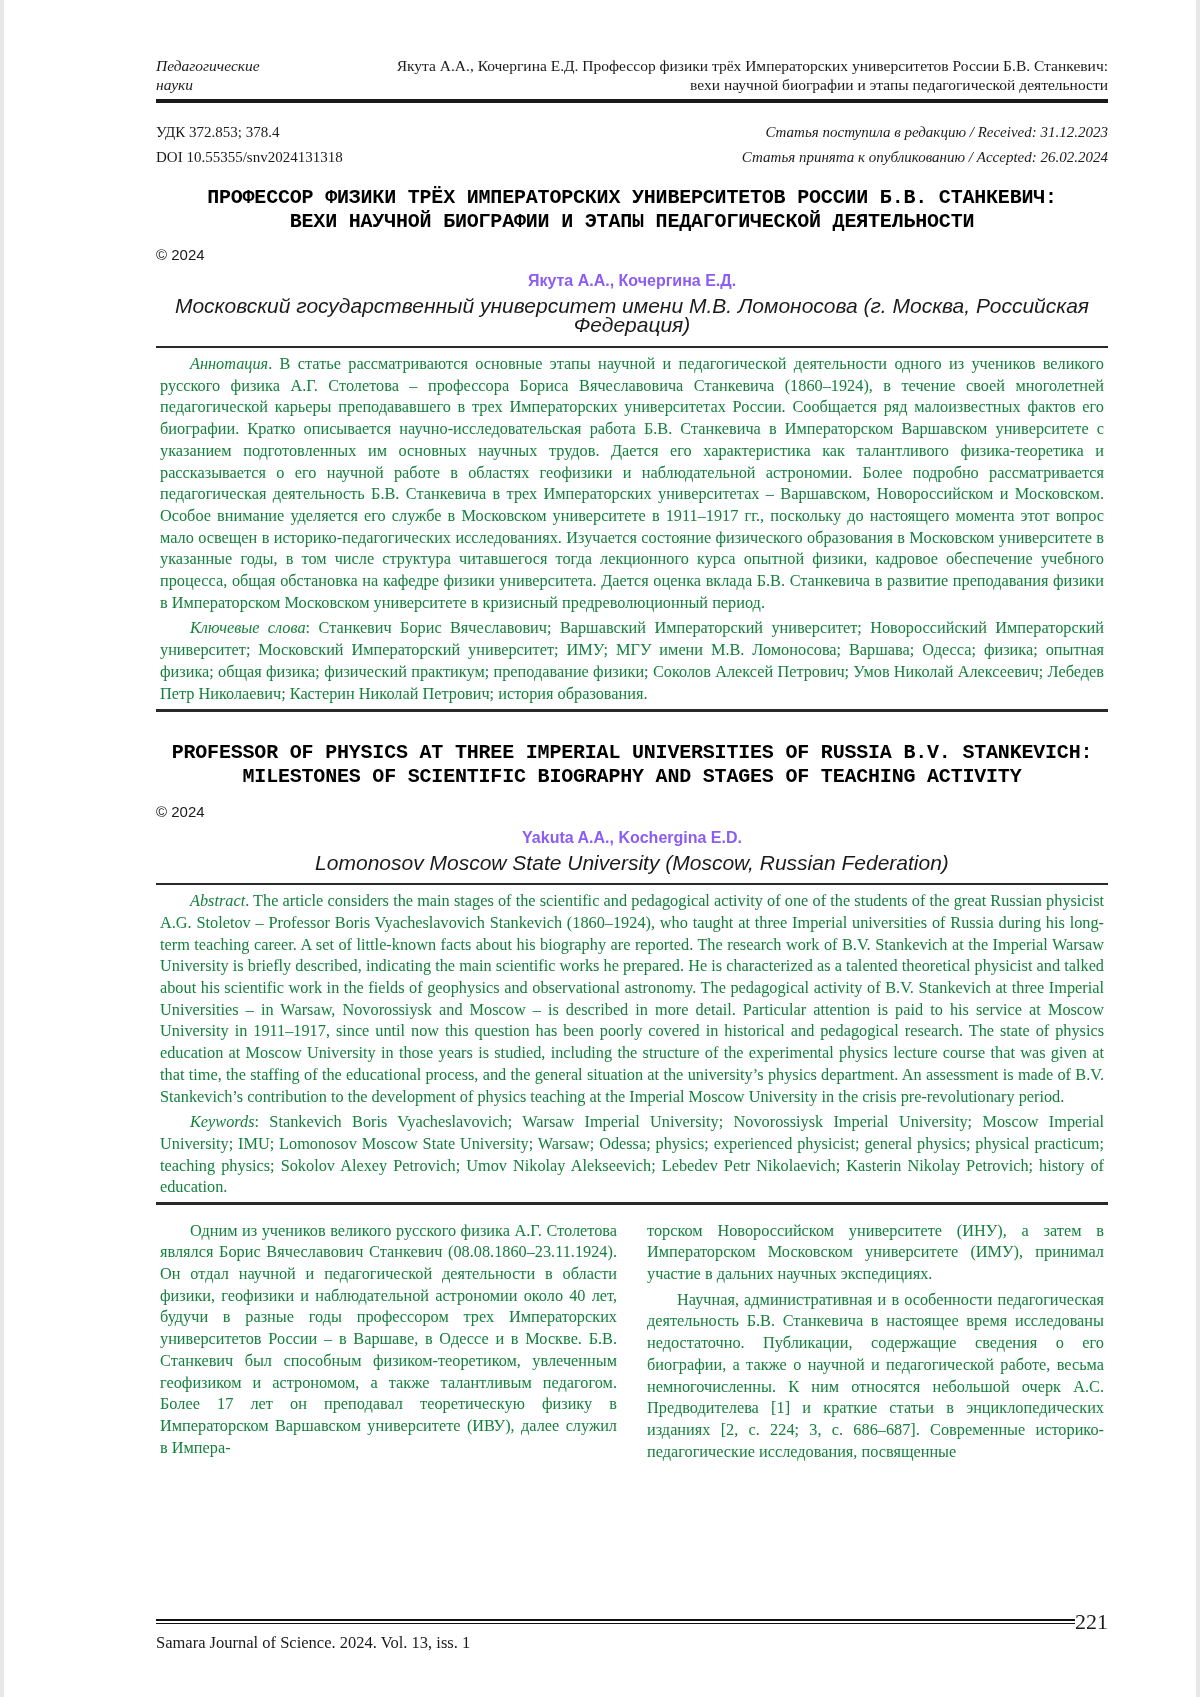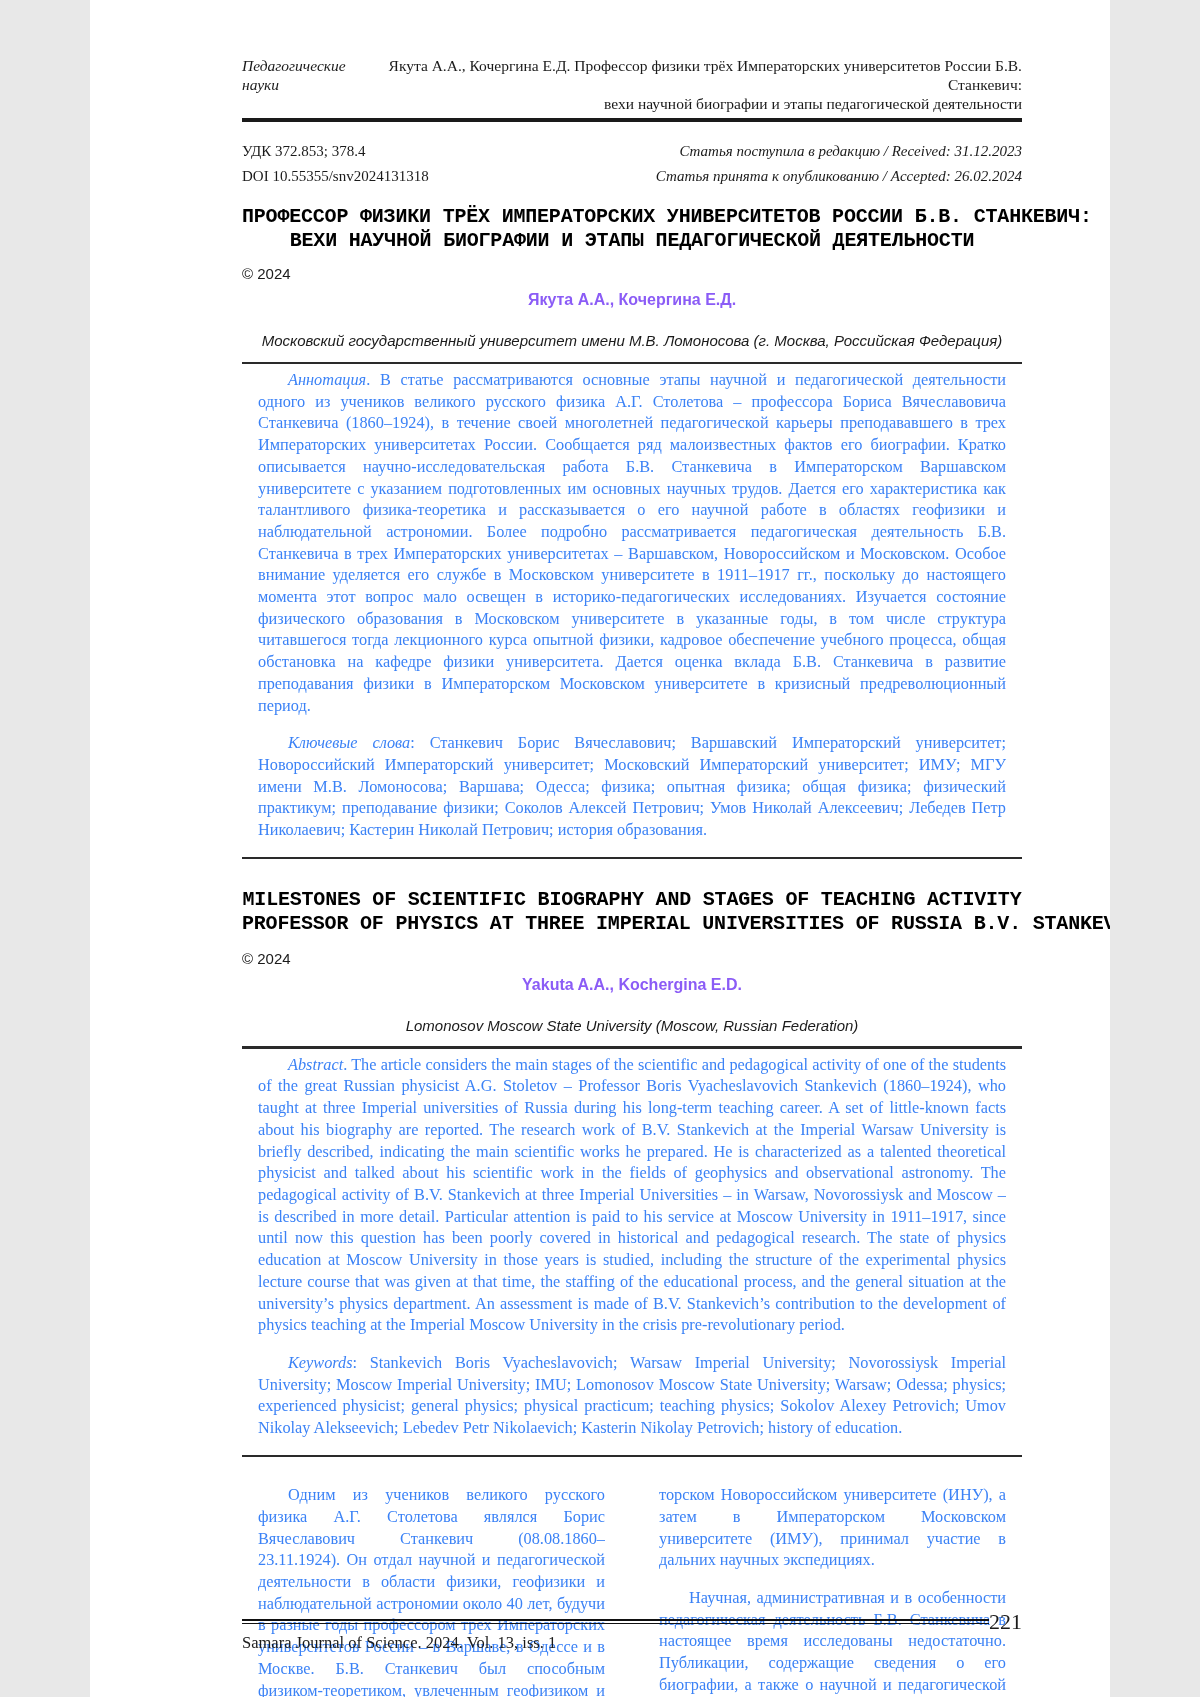--- a/index.html
+++ b/index.html
@@ -1,18 +1,18 @@
 <!DOCTYPE html>
 <html><head>
 <meta charset="utf-8">
 <style>
   html,body{margin:0;padding:0;background:#e8e8e8;}
   .page{
     position:relative;
-    width:1020px;height:1697px;
+    width:1192px;height:1697px;
     background:#ffffff;
     margin:0 auto;
     overflow:hidden;
     color:#1b1b1b;
     font-family:"Liberation Serif", serif;
   }
   .content{
     position:absolute;
     left:152px; right:88px; top:0;
   }
@@ -71,35 +71,35 @@
   .authors{
     margin-top:7px;
     text-align:center;
     font-family:"Liberation Sans", sans-serif;
     font-weight:bold;
     font-size:16px;
     line-height:20px;
     color:#8b5cf6;
   }
   .affiliation{
-    margin-top:21px;
+    margin-top:5px;
     text-align:center;
     font-family:"Liberation Sans", sans-serif;
     font-style:italic;
-    font-size:15px;
+    font-size:21px;
     line-height:19px;
   }
   
   .para{
-    margin:16px;
+    margin:4px;
     font-size:16.3px;
     line-height:21.7px;
     text-align:justify;
     text-indent:30px;
-    color:#3b82f6;
+    color:#15803d;
   }
   .para.first{margin-top:5px;}
   .para .lead{font-style:italic;}
   .para.no-indent{text-indent:0;}
   .rule-after-kw{margin-top:5px;}
   .rule-after-kw-en{margin-top:4px;}
   .rule-before-abs{margin-top:11px;}
   
   .columns{
     margin-top:11px;
@@ -172,22 +172,22 @@
     <div class="affiliation">Московский государственный университет имени М.В. Ломоносова (г. Москва, Российская Федерация)</div>
 
     <div class="rule-mid"></div>
 
     <p class="para first"><span class="lead">Аннотация</span><span>. В статье рассматриваются основные этапы научной и педагогической деятельности одного из учеников великого русского физика А.Г. Столетова – профессора Бориса Вячеславовича Станкевича (1860–1924), в течение своей многолетней педагогической карьеры преподававшего в трех Императорских университетах России. Сообщается ряд малоизвестных фактов его биографии. Кратко описывается научно-исследовательская работа Б.В. Станкевича в Императорском Варшавском университете с указанием подготовленных им основных научных трудов. Дается его характеристика как талантливого физика-теоретика и рассказывается о его научной работе в областях геофизики и наблюдательной астрономии. Более подробно рассматривается педагогическая деятельность Б.В. Станкевича в трех Императорских университетах – Варшавском, Новороссийском и Московском. Особое внимание уделяется его службе в Московском университете в 1911–1917 гг., поскольку до настоящего момента этот вопрос мало освещен в историко-педагогических исследованиях. Изучается состояние физического образования в Московском университете в указанные годы, в том числе структура читавшегося тогда лекционного курса опытной физики, кадровое обеспечение учебного процесса, общая обстановка на кафедре физики университета. Дается оценка вклада Б.В. Станкевича в развитие преподавания физики в Императорском Московском университете в кризисный предреволюционный период.</span></p>
     <p class="para"><span class="lead">Ключевые слова</span><span>: Станкевич Борис Вячеславович; Варшавский Императорский университет; Новороссийский Императорский университет; Московский Императорский университет; ИМУ; МГУ имени М.В. Ломоносова; Варшава; Одесса; физика; опытная физика; общая физика; физический практикум; преподавание физики; Соколов Алексей Петрович; Умов Николай Алексеевич; Лебедев Петр Николаевич; Кастерин Николай Петрович; история образования.</span></p>
 
     <div class="rule-mid rule-after-kw"></div>
 
     <h1 class="title en">
+      <span>PROFESSOR OF PHYSICS AT THREE IMPERIAL UNIVERSITIES OF RUSSIA B.V. STANKEVICH:</span>
       <span>MILESTONES OF SCIENTIFIC BIOGRAPHY AND STAGES OF TEACHING ACTIVITY</span>
-      <span>PROFESSOR OF PHYSICS AT THREE IMPERIAL UNIVERSITIES OF RUSSIA B.V. STANKEVICH:</span>
     </h1>
     <div class="copyright en">© 2024</div>
     <div class="authors">Yakuta A.A., Kochergina E.D.</div>
     <div class="affiliation">Lomonosov Moscow State University (Moscow, Russian Federation)</div>
 
     <div class="rule-mid rule-before-abs"></div>
 
     <p class="para first"><span class="lead">Abstract</span><span>. The article considers the main stages of the scientific and pedagogical activity of one of the students of the great Russian physicist A.G. Stoletov – Professor Boris Vyacheslavovich Stankevich (1860–1924), who taught at three Imperial universities of Russia during his long-term teaching career. A set of little-known facts about his biography are reported. The research work of B.V. Stankevich at the Imperial Warsaw University is briefly described, indicating the main scientific works he prepared. He is characterized as a talented theoretical physicist and talked about his scientific work in the fields of geophysics and observational astronomy. The pedagogical activity of B.V. Stankevich at three Imperial Universities – in Warsaw, Novorossiysk and Moscow – is described in more detail. Particular attention is paid to his service at Moscow University in 1911–1917, since until now this question has been poorly covered in historical and pedagogical research. The state of physics education at Moscow University in those years is studied, including the structure of the experimental physics lecture course that was given at that time, the staffing of the educational process, and the general situation at the university’s physics department. An assessment is made of B.V. Stankevich’s contribution to the development of physics teaching at the Imperial Moscow University in the crisis pre-revolutionary period.</span></p>
     <p class="para"><span class="lead">Keywords</span><span>: Stankevich Boris Vyacheslavovich; Warsaw Imperial University; Novorossiysk Imperial University; Moscow Imperial University; IMU; Lomonosov Moscow State University; Warsaw; Odessa; physics; experienced physicist; general physics; physical practicum; teaching physics; Sokolov Alexey Petrovich; Umov Nikolay Alekseevich; Lebedev Petr Nikolaevich; Kasterin Nikolay Petrovich; history of education.</span></p>
 

